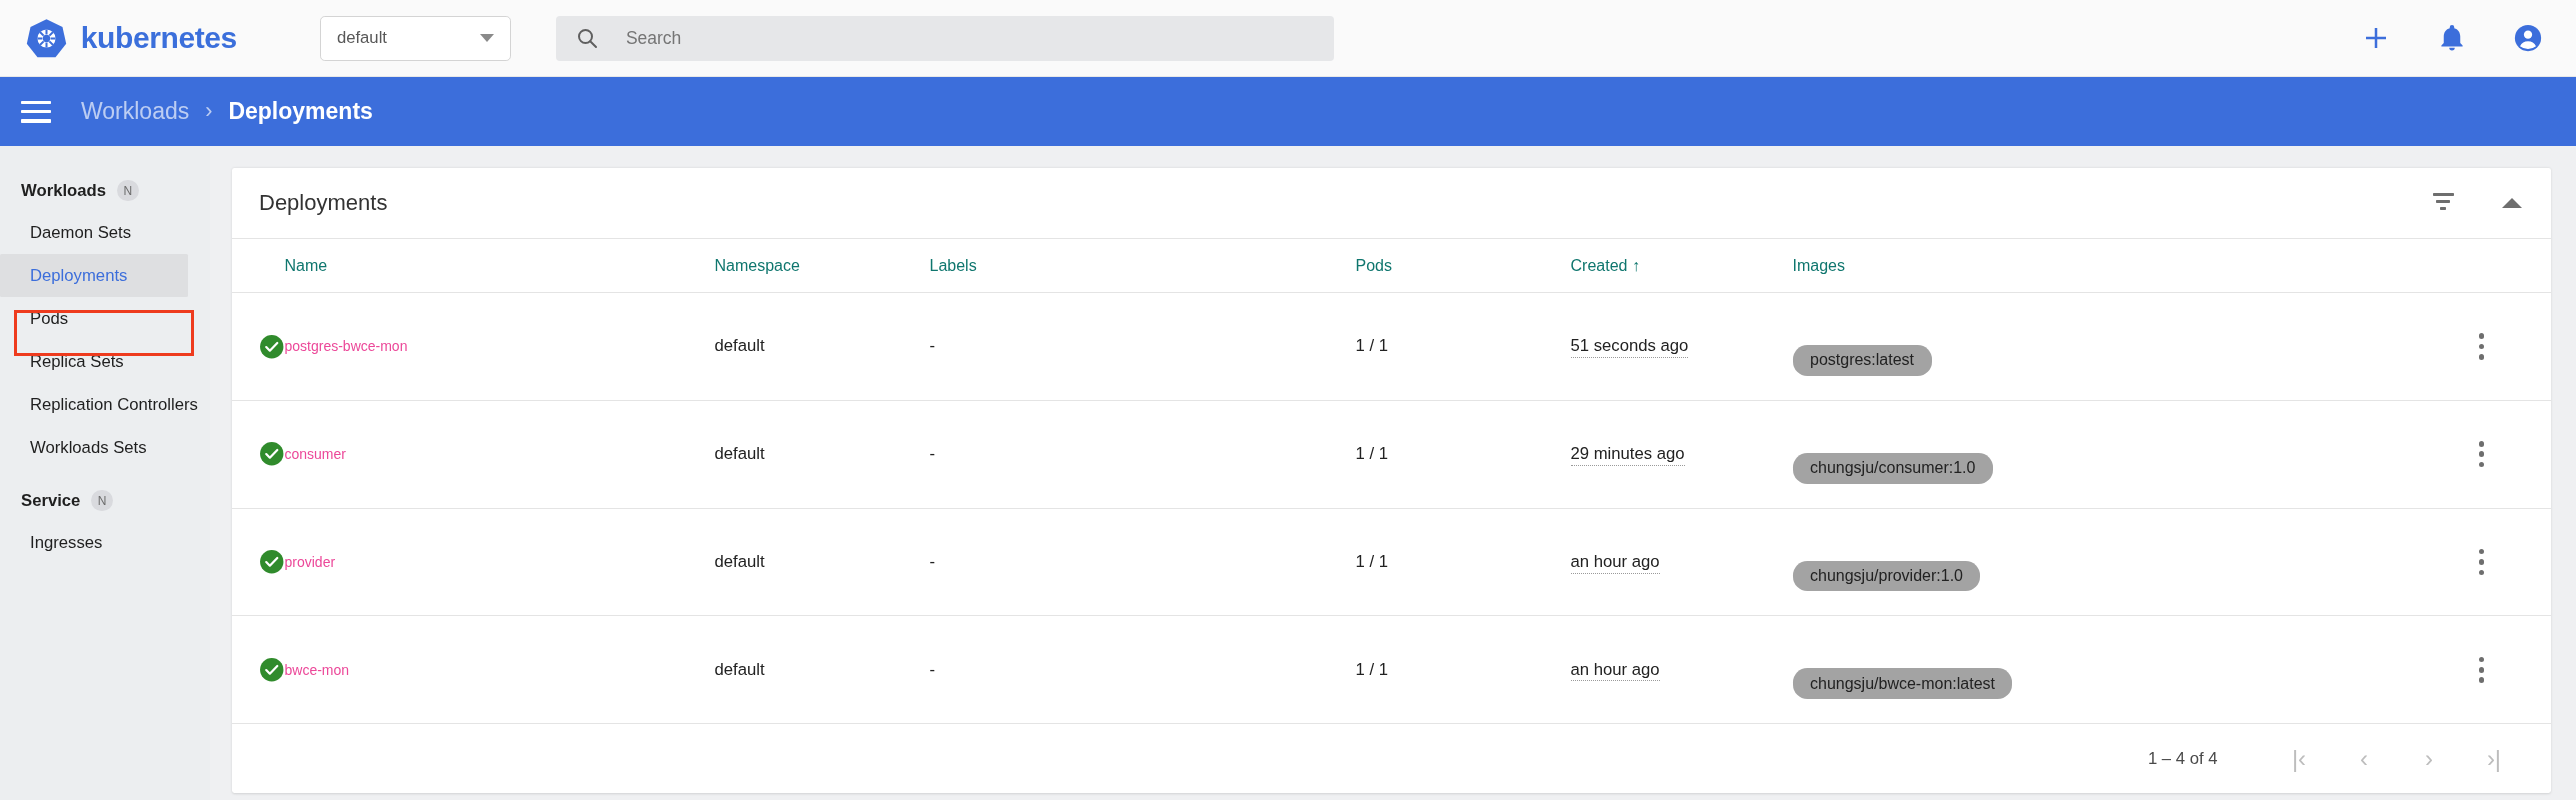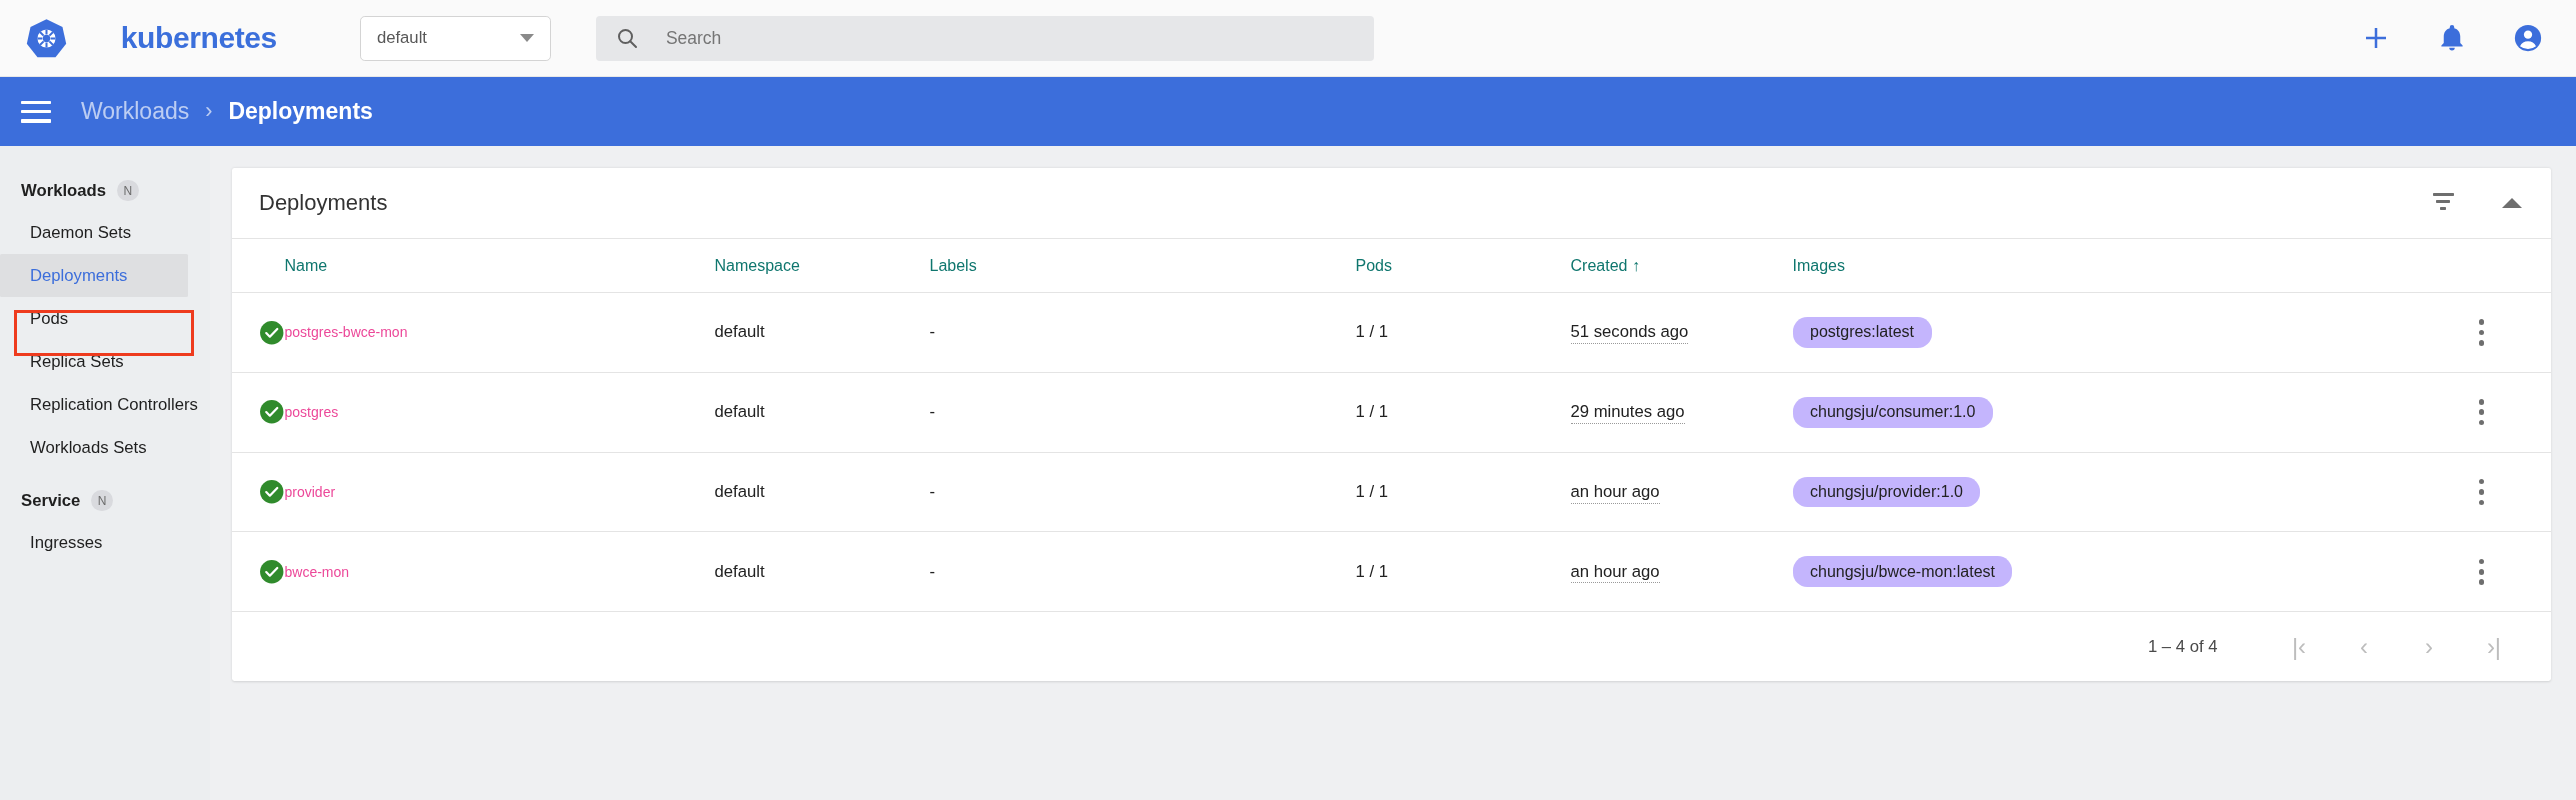--- a/index.html
+++ b/index.html
@@ -10,21 +10,21 @@
     overflow: hidden;
   }
 
   
   .topbar {
     height: 77px; width: 100%;
     background: #fafafa;
     display: flex; align-items: center;
     border-bottom: 0.8px solid #e8e8e8;
   }
-  .brand { display: flex; align-items: center; margin-left: 25.5px; gap: 40px; }
+  .brand { display: flex; align-items: center; margin-left: 25.5px; }
   .k8s-logo { width: 41px; height: 41px; flex: 0 0 41px; }
   .brand-name {
     font-size: 30px; font-weight: 700; color: #3b6fdb;
     margin-left: 14.3px; letter-spacing: -0.4px;
   }
   .ns-select {
     margin-left: 83px;
     width: 191px; height: 45px;
     border: 0.8px solid #d4d4d4; border-radius: 4.8px;
     background: #fff;
@@ -157,22 +157,22 @@
   tbody tr:last-child td { border-bottom: 0.8px solid #e4e4e4; }
   .status-cell { padding-left: 27px !important; }
   .check-icon { width: 25.5px; height: 25.5px; display: block; }
   .res-link { color: #ec4899; cursor: pointer; font-size: 14px; }
   .created-text {
     border-bottom: 1.6px dotted #9a9a9a;
     padding-bottom: 1.6px; cursor: default;
   }
   .img-chip {
     display: inline-block;
-    background: #c4b5fd; border-radius: 14.3px;
-    padding: 6.4px 17.5px; font-size: 16px; color: #222;
+    background: #a3a3a3; border-radius: 14.3px;
+    padding: 6.4px 17.5px; font-size: 16px; color: #222; margin-top: 28px;
   }
   .kebab { width: 6.4px; display: flex; flex-direction: column; gap: 4.8px; cursor: pointer; }
   .kebab i { display: block; width: 5.6px; height: 5.6px; border-radius: 50%; background: #6e6e6e; }
 
   .pager {
     height: 69px; display: flex; align-items: center; justify-content: flex-end;
     padding-right: 30px; gap: 12px;
   }
   .pager-label { font-size: 16.7px; color: #4a4a4a; margin-right: 43px; }
   .pager-btn {
@@ -338,21 +338,21 @@
               </td>
           </tr>
 
           <tr>
             <td class="status-cell">
               <svg class="check-icon" viewBox="0 0 24 24">
                 <circle cx="12" cy="12" r="11" fill="#308b2c"></circle>
                 <path d="M6.8 12.3l3.4 3.4 7-7.2" fill="none" stroke="#fff" stroke-width="2.1" stroke-linecap="round" stroke-linejoin="round"></path>
               </svg>
             </td>
-            <td><span class="res-link">postgres</span></td>
+            <td><span class="res-link">consumer</span></td>
             <td>default</td>
             <td>-</td>
             <td>1 / 1</td>
             <td><span class="created-text">29 minutes ago</span></td>
             <td><span class="img-chip">chungsju/consumer:1.0</span></td>
             <td>
                 <span class="kebab">
                   <i></i>
                   <i></i>
                   <i></i>

